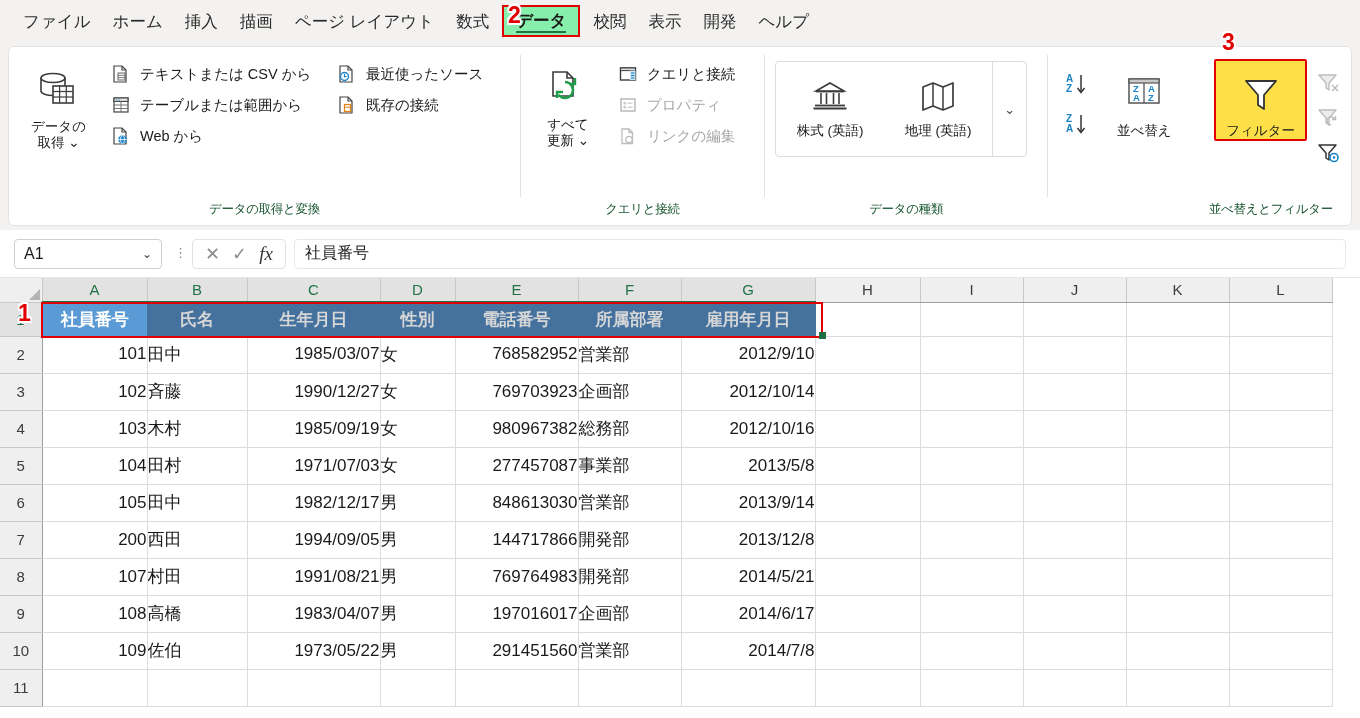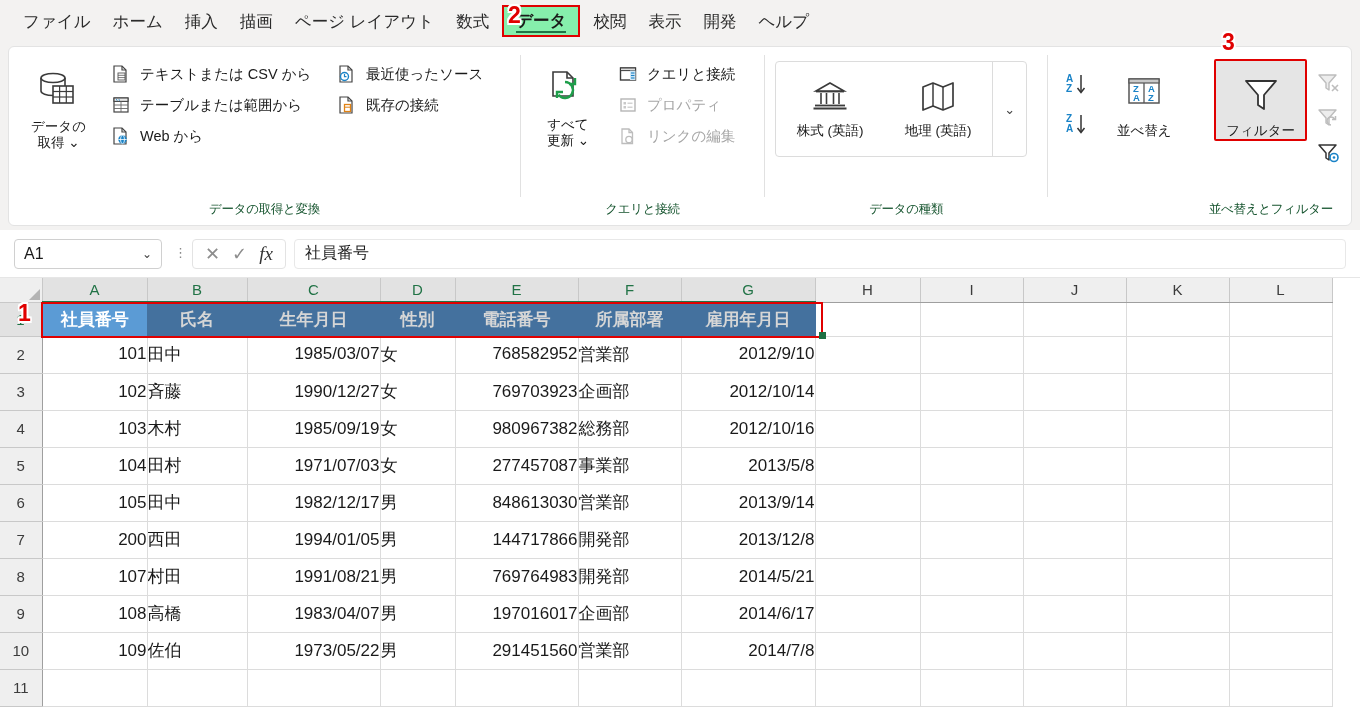--- a/index.html
+++ b/index.html
@@ -135,21 +135,21 @@
     width: 34px; display:flex; align-items:center; justify-content:center;
     color:#444; font-size: 13px;
   }
 
   
   .sf-wrap { display:flex; align-items:flex-start; padding: 6px 4px 0 10px; }
   .sf-az { display:flex; flex-direction:column; gap: 10px; padding: 8px 6px 0 4px; }
   .sf-azbtn { display:flex; align-items:center; justify-content:center; width: 34px; height: 30px; }
   .filter-highlight {
     border: 2.5px solid #e00000;
-    background: #e5e5e5;
+    background: #fde047;
     border-radius: 2px;
     margin-left: 28px;
   }
   .sf-right { display:flex; flex-direction:column; gap: 3px; padding: 6px 2px 0 6px; }
   .sf-rbtn { width: 32px; height: 32px; display:flex; align-items:center; justify-content:center; }
 
   
   .formula-bar {
     height: 48px;
     background: #ffffff;
@@ -667,21 +667,21 @@
           <td class="cell txt" style="width: 105px;"></td>
           <td class="cell txt" style="width: 103px;"></td>
           <td class="cell txt" style="width: 103px;"></td>
           <td class="cell txt" style="width: 103px;"></td>
           <td class="cell txt" style="width: 103px;"></td>
         </tr>
         <tr>
           <td class="rowhead">7</td>
           <td class="cell num" style="width: 105px;">200</td>
           <td class="cell txt" style="width: 100px;">西田</td>
-          <td class="cell num" style="width: 133px;">1994/01/05</td>
+          <td class="cell num" style="width: 133px;">1994/09/05</td>
           <td class="cell txt" style="width: 75px;">男</td>
           <td class="cell num" style="width: 123px;">144717866</td>
           <td class="cell txt" style="width: 103px;">開発部</td>
           <td class="cell num" style="width: 134px;">2013/12/8</td>
           <td class="cell txt" style="width: 105px;"></td>
           <td class="cell txt" style="width: 103px;"></td>
           <td class="cell txt" style="width: 103px;"></td>
           <td class="cell txt" style="width: 103px;"></td>
           <td class="cell txt" style="width: 103px;"></td>
         </tr>

